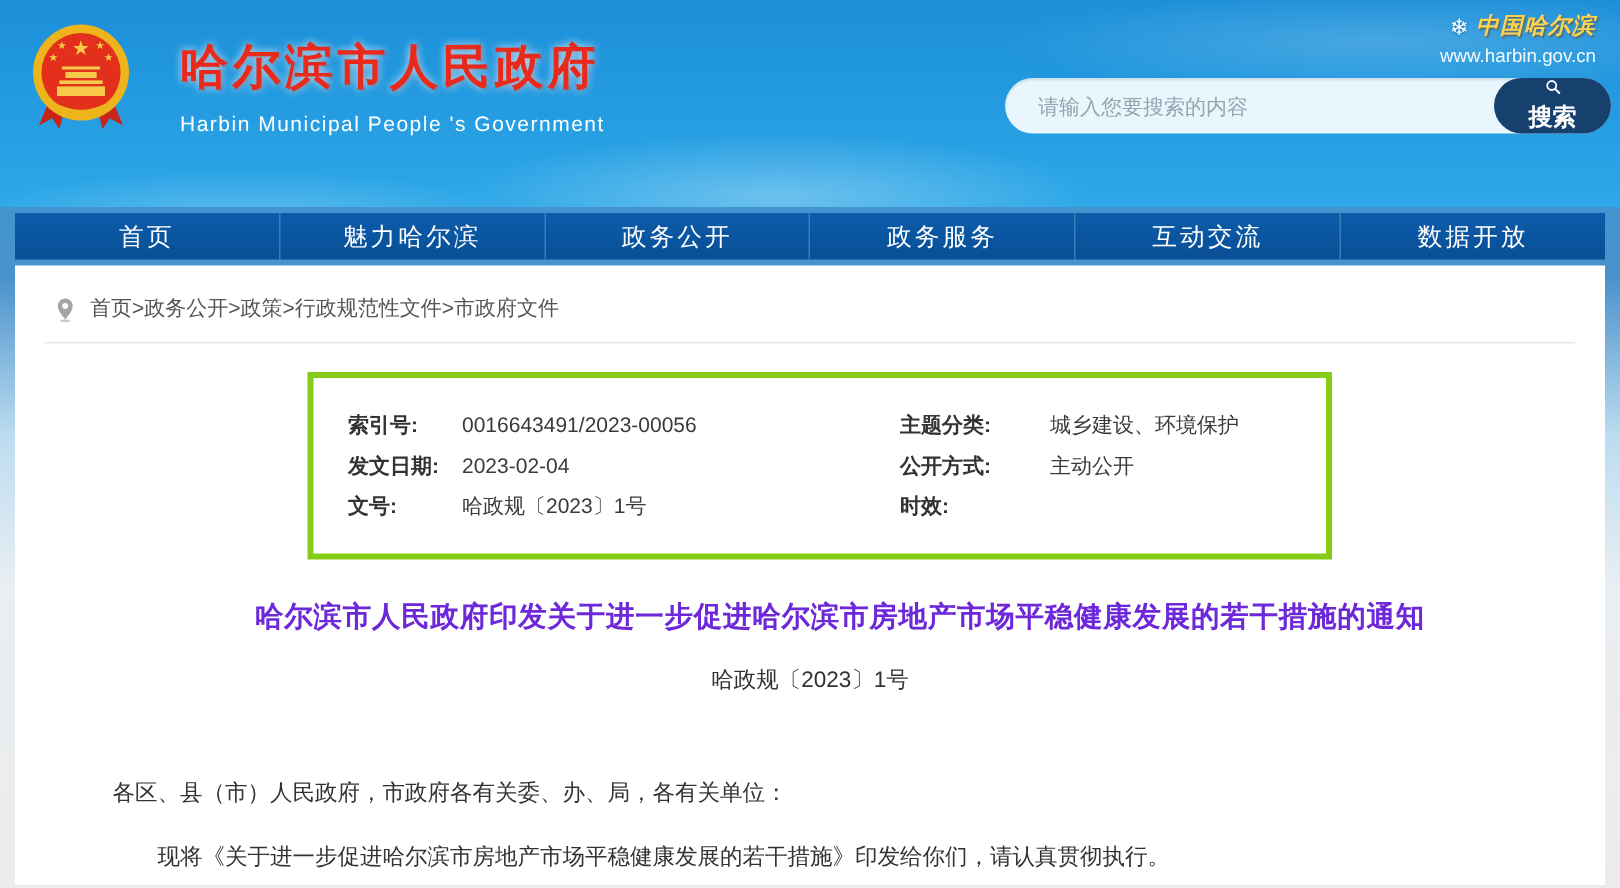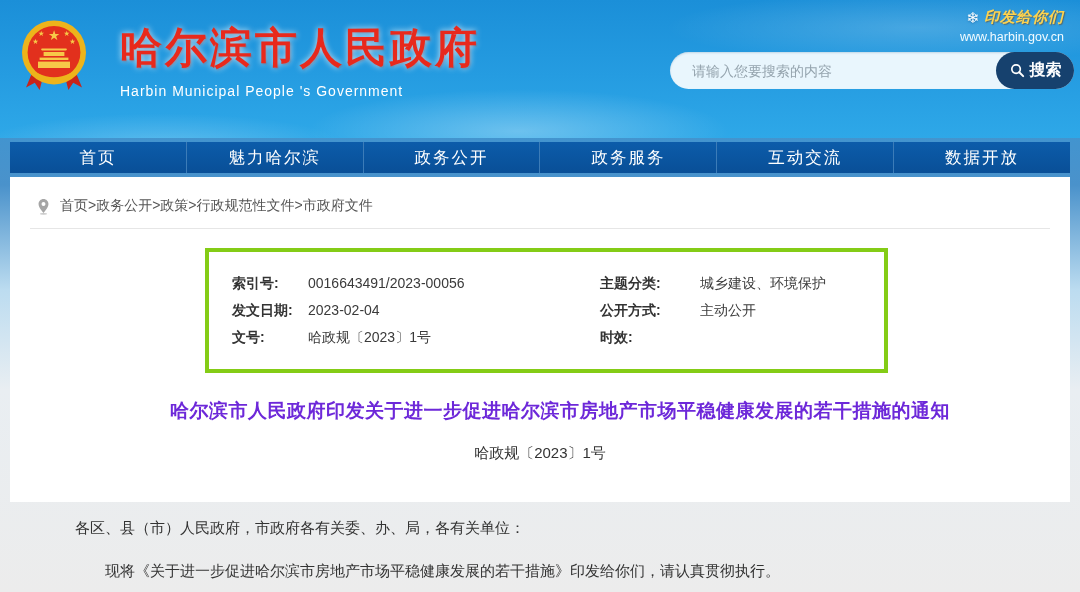--- a/index.html
+++ b/index.html
@@ -20,21 +20,21 @@
   .header::before {
     content:""; position:absolute; inset:0;
     background:
       radial-gradient(ellipse 300px 60px at 48% 95%, rgba(255,255,255,.30), transparent 70%),
       radial-gradient(ellipse 360px 50px at 85% 20%, rgba(255,255,255,.18), transparent 70%),
       radial-gradient(ellipse 260px 45px at 15% 105%, rgba(255,255,255,.22), transparent 70%);
   }
   .brand { position:absolute; left:14px; top:8px; display:flex; align-items:center; cursor:pointer; }
   .emblem { width:80px; height:84px; margin-right:26px; }
   .site-title {
-    color:#e8291c; font-size:42px; font-weight:bold; letter-spacing:3px;
+    color:#e8291c; font-size:32px; font-weight:bold; letter-spacing:3px;
     text-shadow:0 0 6px rgba(255,255,255,.85), 1px 1px 2px rgba(120,0,0,.35);
     margin-top:12px;
   }
   .site-subtitle { color:#fff; font-size:14px; margin-top:7px; letter-spacing:1px; }
 
   .corner { position:absolute; right:16px; top:8px; text-align:right; }
   .corner-top { display:flex; align-items:center; justify-content:flex-end; gap:5px; }
   .corner-logo-icon { color:#fff; font-size:15px; text-shadow:0 1px 2px rgba(0,60,120,.4); }
   .corner-logo-text {
     color:#ffd34d; font-size:15px; font-weight:bold; font-style:italic; letter-spacing:1px;
@@ -51,35 +51,36 @@
     flex:1; height:100%; border:none; outline:none; background:transparent;
     padding:0 10px 0 22px; font-size:14px; color:#333;
     font-family:"Liberation Sans","DejaVu Sans",sans-serif;
   }
   .searchbar input::placeholder { color:#95a4ae; }
   .search-btn {
     width:78px; height:37px; border:none; cursor:pointer; border-radius:19px;
     background:#16416e; color:#fff; font-size:16px; font-weight:bold;
     display:flex; align-items:center; justify-content:center; gap:4px;
     font-family:"Liberation Sans","DejaVu Sans",sans-serif;
+    flex-direction:column;
   }
 
   
   .nav {
     position:relative; margin:4px 10px; height:31px; display:flex;
     background:linear-gradient(180deg,#0c5caa,#094f97);
   }
   .nav-item {
     flex:1; display:flex; align-items:center; justify-content:center;
     color:#fff; font-size:16.5px; letter-spacing:2px; cursor:pointer;
   }
   .nav-item + .nav-item { border-left:1px solid #3c7cb8; }
 
   
-  .content { position:relative; margin:0 10px; background:#fff; height:325px; }
+  .content { position:relative; margin:0 10px; background:#fff; height:413px; }
   .breadcrumb {
     display:flex; align-items:center; gap:8px;
     padding:20px 0 0 25px; color:#555; font-size:14px;
   }
   .bc-divider { margin:13px 20px 0 20px; border-bottom:1px solid #e6e6e6; }
 
   .meta-box {
     margin:19px 0 0 195px; width:683px; border:4px solid #84cc16;
     padding:18px 0 18px 23px; font-size:14px; color:#3a3a3a;
   }
@@ -123,21 +124,21 @@
       </svg>
       <div>
         <div class="site-title">哈尔滨市人民政府</div>
         <div class="site-subtitle">Harbin Municipal People 's Government</div>
       </div>
     </div>
 
     <div class="corner">
       <div class="corner-top">
         <span class="corner-logo-icon">❄</span>
-        <span class="corner-logo-text">印发给你们</span>
+        <span class="corner-logo-text">中国哈尔滨</span>
       </div>
       <div class="corner-url">www.harbin.gov.cn</div>
     </div>
 
     <div class="searchbar">
       <input type="text" placeholder="请输入您要搜索的内容" style="">
       <button class="search-btn">
         <svg width="17" height="17" viewBox="0 0 24 24">
           <circle cx="10" cy="10" r="6" fill="none" stroke="#fff" stroke-width="2.4"></circle>
           <line x1="14.5" y1="14.5" x2="20" y2="20" stroke="#fff" stroke-width="2.8" stroke-linecap="round"></line>

